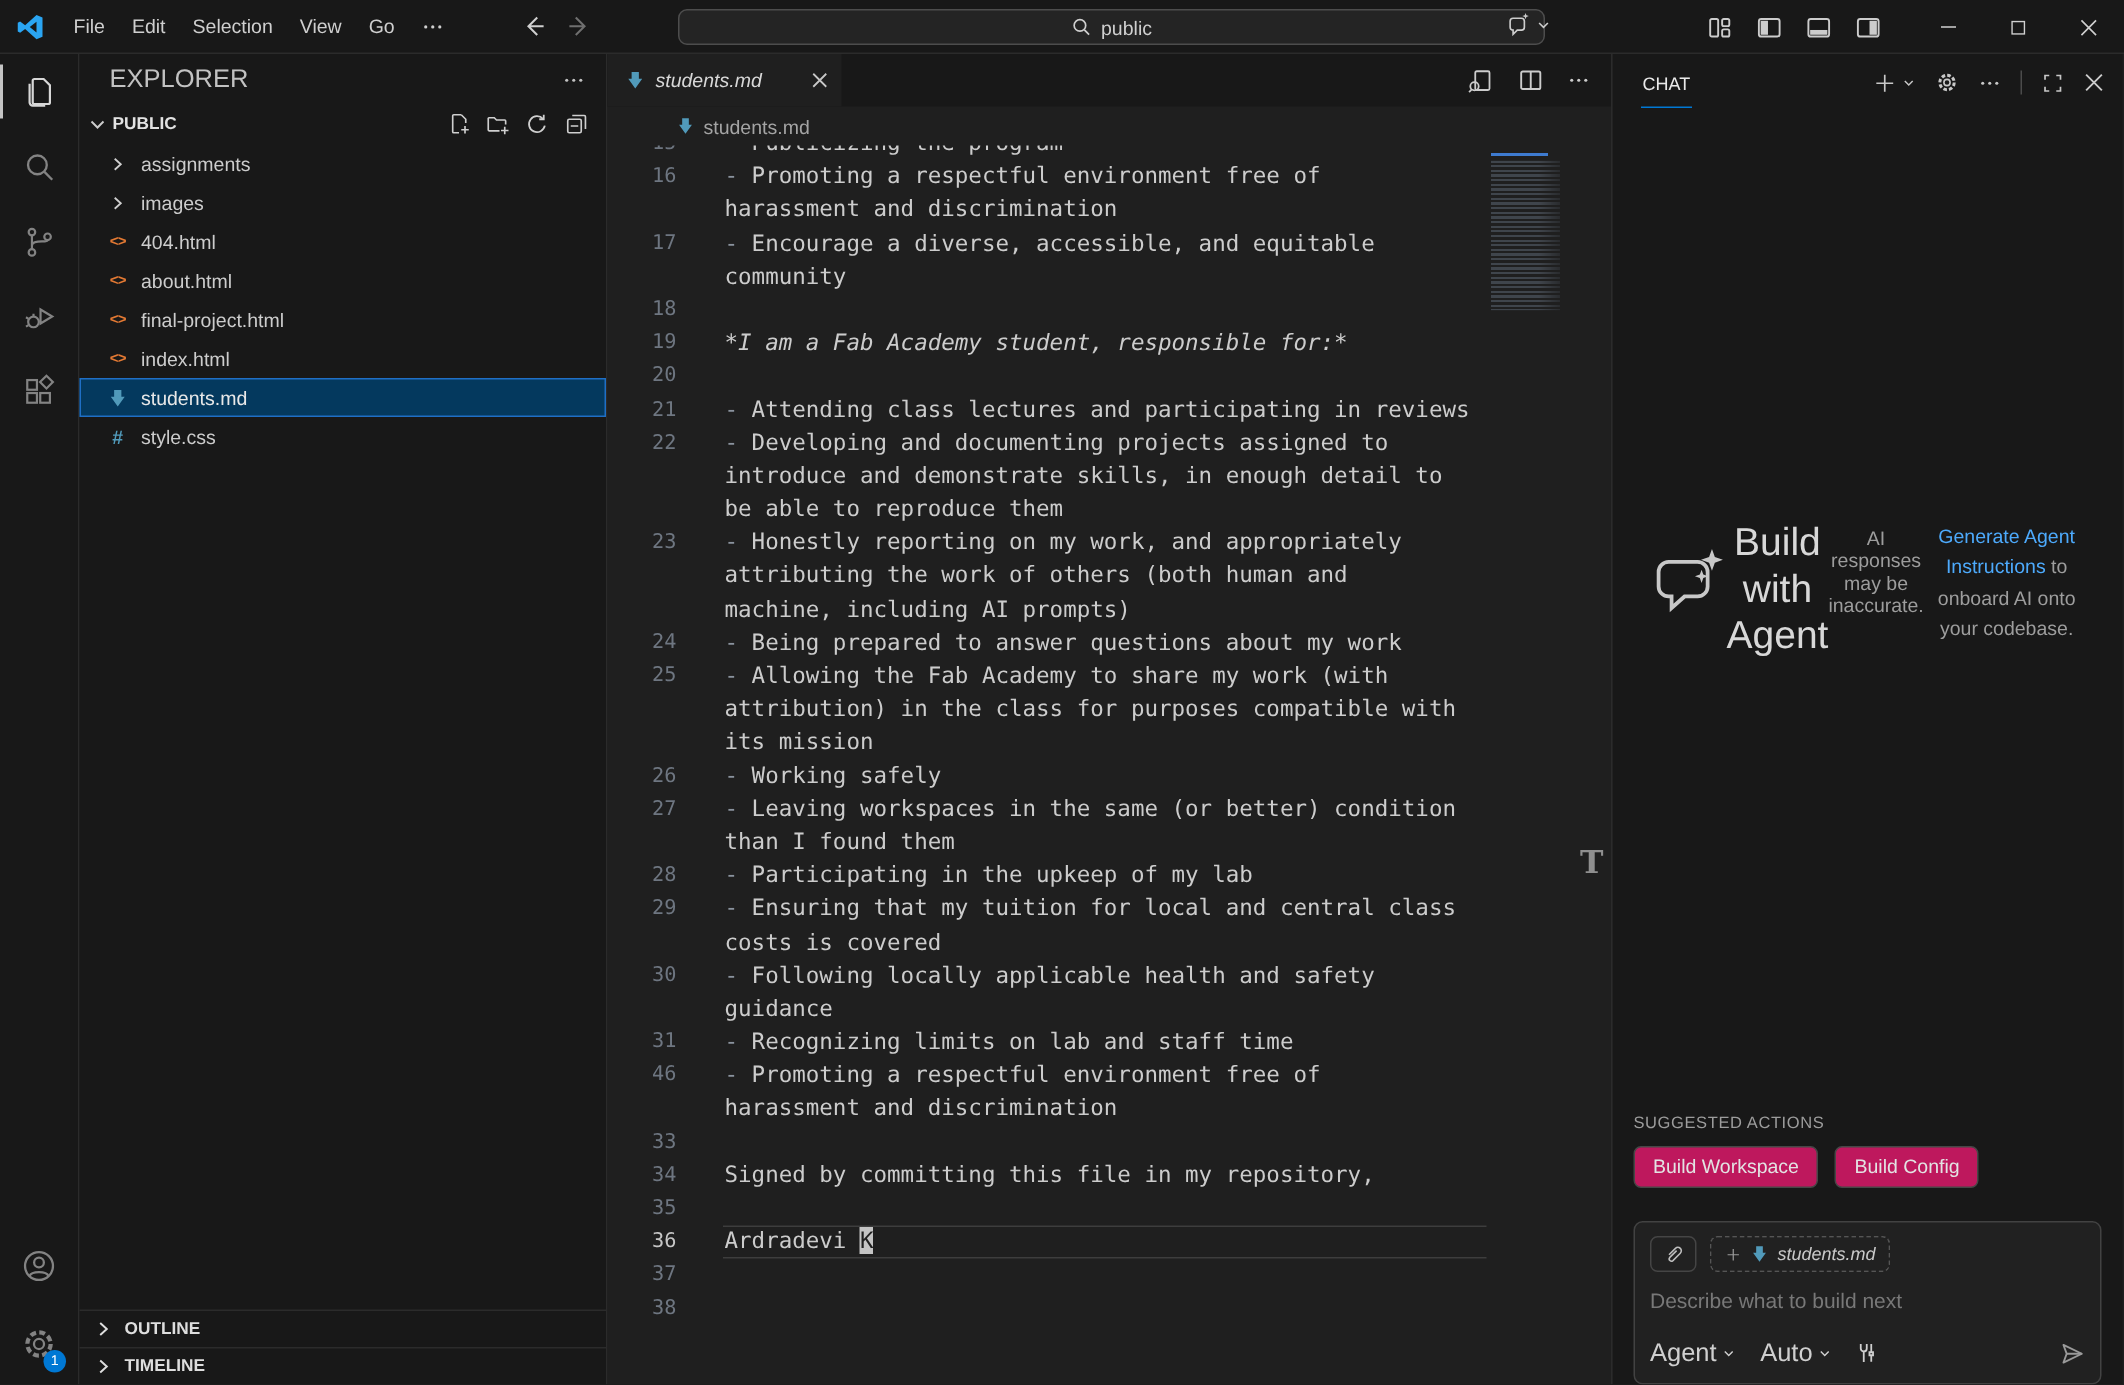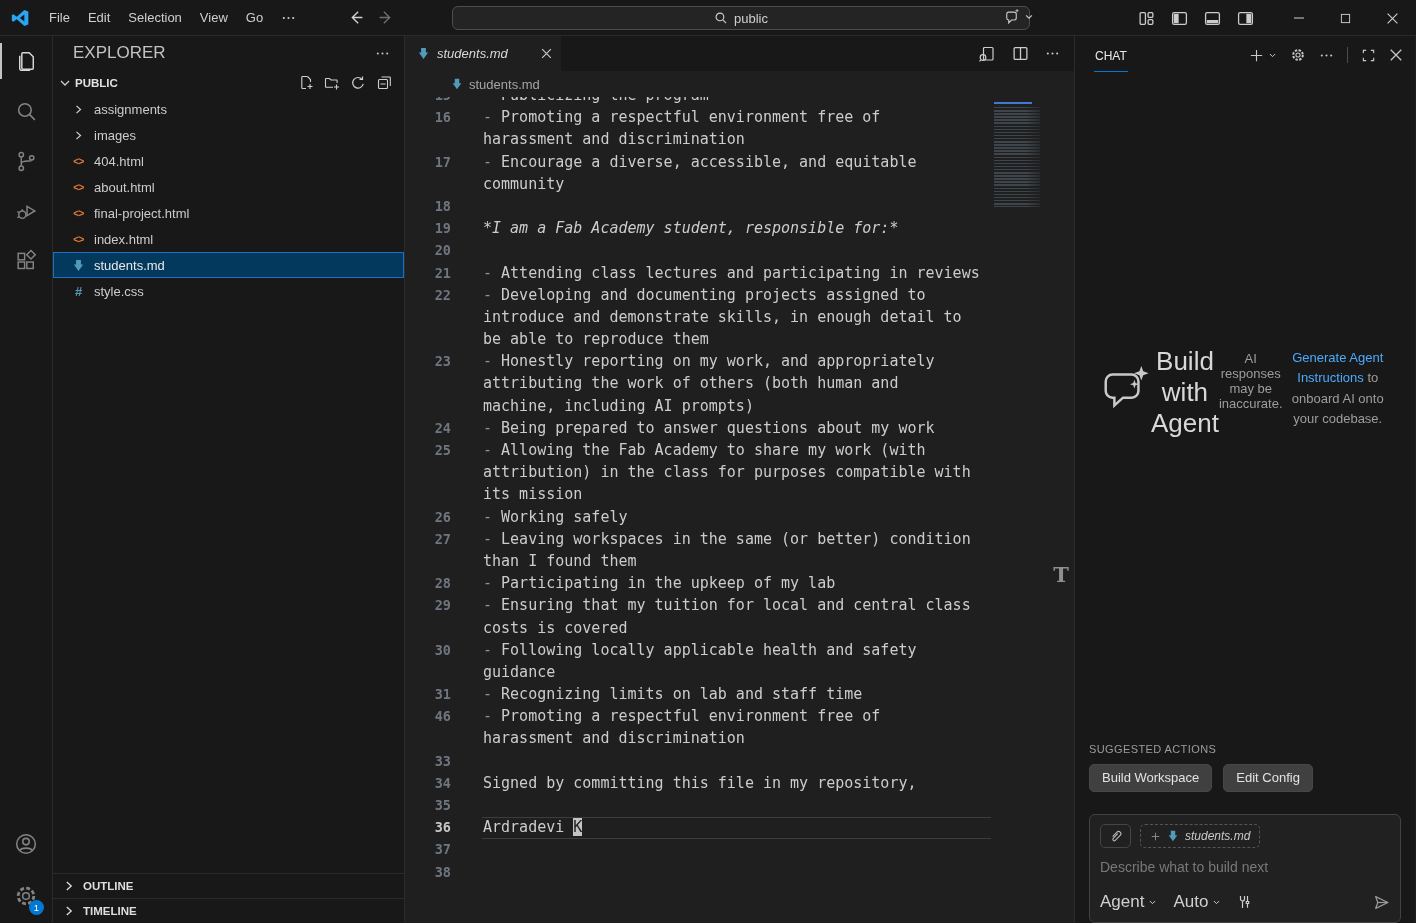--- a/index.html
+++ b/index.html
@@ -54,21 +54,21 @@
   
   .editor { width:670px; background:#1f1f1f; border-right:1px solid #2b2b2b; display:flex; flex-direction:column; flex:none; position:relative; }
   .tabbar { height:35px; background:#181818; display:flex; flex:none; }
   .tab { width:156px; background:#1f1f1f; display:flex; align-items:center; gap:7px; padding:0 8px 0 12px; font-size:13px; color:#d8d8d8; font-style:italic; }
   .tab-close { margin-left:auto; color:#c7c7c7; }
   .tab-actions { margin-left:auto; display:flex; align-items:center; gap:16px; padding-right:14px; color:#ccc; }
   .breadcrumbs { height:26px; display:flex; align-items:center; gap:6px; padding-left:46px; font-size:13px; color:#a4a4a4; flex:none; }
   .code { flex:1; position:relative; overflow:hidden; font-family:"DejaVu Sans Mono",monospace; font-size:15px; }
   .rows { margin-top:-12px; }
   .crow { height:22.2px; display:flex; position:relative; }
-  .gutter { width:46px; flex:none; text-align:right; font-size:13.5px; color:#6e7681; padding-top:2px;font-weight:bold; }
+  .gutter { width:46px; flex:none; text-align:right; font-size:13.5px; color:#6e7681; padding-top:2px; }
   .ctext { margin-left:32px; white-space:pre; color:#cccccc; padding-top:1px; }
   .ctext.italic { font-style:italic; }
   .dash { color:#8a939e; }
   .crow.current .gutter { color:#c6c6c6; }
   .hl { position:absolute; left:77px; width:509px; top:0; height:100%; border-top:1px solid #3d3d3d; border-bottom:1px solid #3d3d3d; pointer-events:none; }
   .cursor { background:#c4c4c4; color:#1f1f1f; }
   .minimap { position:absolute; top:3px; right:29px; width:54px; height:110px; padding:2px 3px; }
   .mm-head { width:38px; height:2px; background:#3e7bd0; margin-bottom:3px; }
   .mm-body { width:46px; height:100px;
     background:repeating-linear-gradient(to bottom,#3f454c 0 1.5px,transparent 1.5px 3.1px);
@@ -82,21 +82,21 @@
   .chat-actions { margin-left:auto; display:flex; align-items:center; gap:13px; color:#c8c8c8; }
   .chat-divider { width:1px; height:16px; background:#4b4b4b; }
   .chat-empty { flex:1; display:flex; flex-direction:row; align-items:center; justify-content:center; text-align:center; padding:0 22px 40px; }
   .bwa-title { font-size:26px; color:#d8d8d8; font-weight:400; margin:20px 0 12px; }
   .bwa-sub { font-size:13px; color:#9d9d9d; margin-bottom:15px; }
   .bwa-line { font-size:13px; color:#9d9d9d; line-height:1.55; max-width:300px; }
   .bwa-link { color:#4daafc; }
   .chat-bottom { padding:0 14px 0; flex:none; }
   .sa-label { font-size:11px; color:#9c9c9c; letter-spacing:.4px; margin-bottom:9px; }
   .sa-buttons { display:flex; gap:11px; margin-bottom:22px; }
-  .sa-btn { background:#404040; border:1px solid #474747; border-radius:5px; padding:5px 12px 6px; font-size:13px; color:#e3e3e3; }
+  .sa-btn { background:#be185d; border:1px solid #474747; border-radius:5px; padding:5px 12px 6px; font-size:13px; color:#e3e3e3; }
   .chat-input { background:#212121; border:1px solid #424242; border-radius:6px; padding:9px 10px 10px; }
   .ci-row1 { display:flex; gap:9px; margin-bottom:11px; }
   .attach-btn { width:31px; height:24px; border:1px solid #454545; border-radius:5px; display:flex; align-items:center; justify-content:center; color:#bdbdbd; }
   .chip { display:flex; align-items:center; gap:6px; border:1px dashed #555; border-radius:5px; height:24px; padding:0 9px; color:#9a9a9a; }
   .chip-name { font-size:12px; font-style:italic; color:#c9c9c9; }
   .ci-placeholder { font-size:14px; color:#787878; margin:1px 0 17px; }
   .ci-row3 { display:flex; align-items:center; gap:16px; font-size:17px; color:#cfcfcf; }
   .dd { display:flex; align-items:center; gap:4px; }
   .send-btn { margin-left:auto; color:#9a9a9a; }
 </style>
@@ -623,21 +623,21 @@
             </svg>
         </span>
         <div class="bwa-title">Build with Agent</div>
         <div class="bwa-sub">AI responses may be inaccurate.</div>
         <div class="bwa-line"><span class="bwa-link">Generate Agent Instructions</span><span> to onboard AI onto your codebase.</span></div>
       </div>
       <div class="chat-bottom">
         <div class="sa-label">SUGGESTED ACTIONS</div>
         <div class="sa-buttons">
           <button class="sa-btn">Build Workspace</button>
-          <button class="sa-btn">Edit Config</button>
+          <button class="sa-btn">Build Config</button>
         </div>
         <div class="chat-input">
           <div class="ci-row1">
             <span class="attach-btn">
               <svg width="14" height="14" viewBox="0 0 16 16" stroke="currentColor" fill="none" stroke-width="1.2">
                   <path d="m4.2 8.6 4.9-4.9a2.6 2.6 0 0 1 3.7 3.7l-5.6 5.6a1.7 1.7 0 0 1-2.4-2.4l5.2-5.2"></path>
                 </svg>
             </span>
             <span class="chip">
               <svg width="11" height="11" viewBox="0 0 16 16" stroke="currentColor" stroke-width="1.2">

